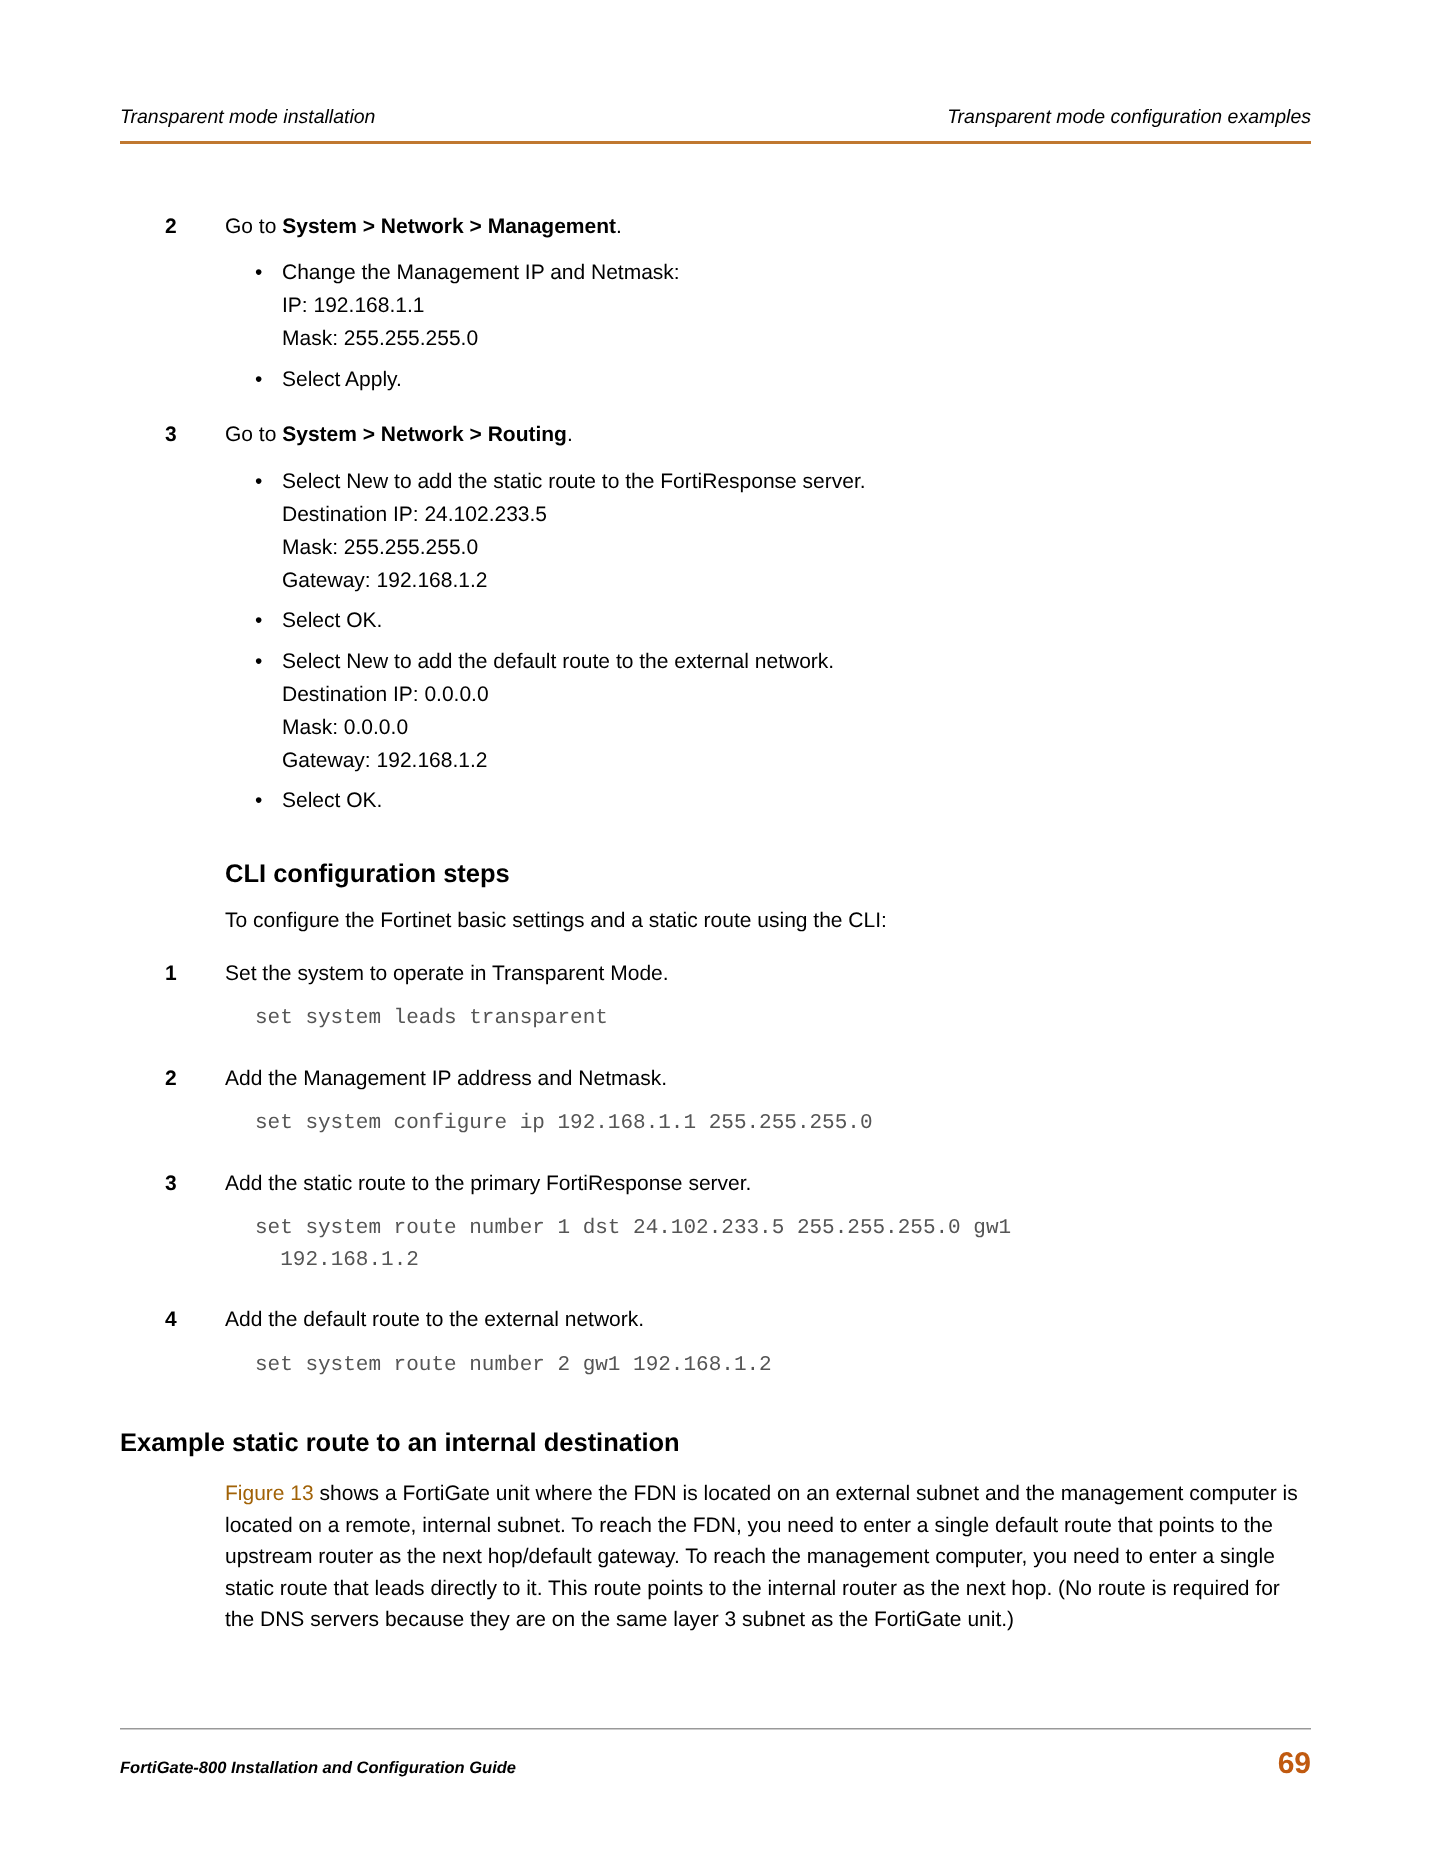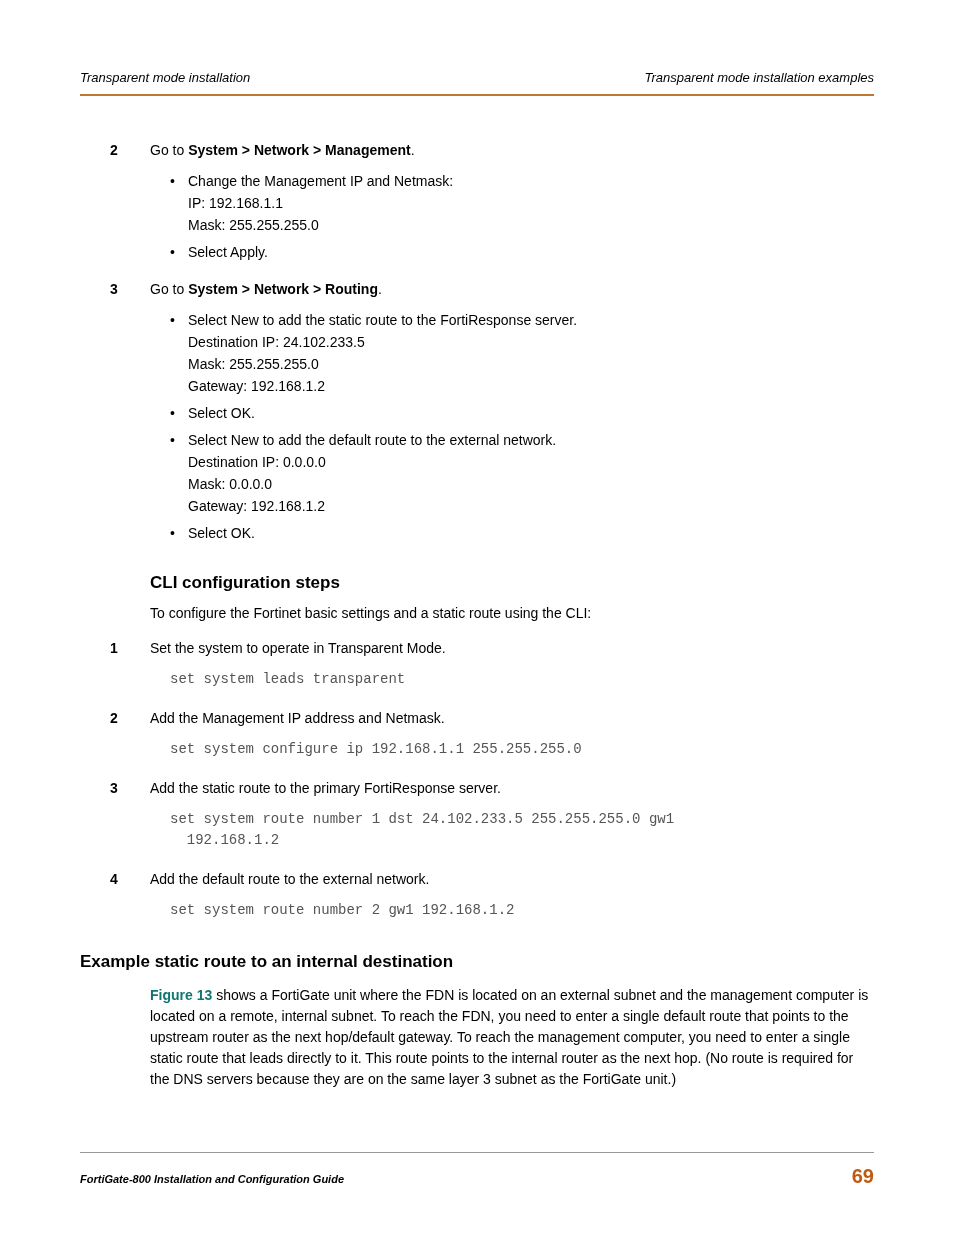--- a/index.html
+++ b/index.html
@@ -90,21 +90,21 @@
     white-space: pre-wrap;
   }
   .section-heading {
     font-weight: bold;
     font-size: 17px;
     margin-top: 28px;
     margin-bottom: 10px;
     margin-left: -70px;
   }
   .para { margin-bottom: 10px; }
-  .figref { color: #0f766e; font-weight: bold; }
+  .figref { color: #a16207; }
   .footer-rule {
     border-top: 1px solid #999;
     margin-top: 40px;
     padding-top: 8px;
     display: flex;
     justify-content: space-between;
     align-items: baseline;
     position: absolute;
     bottom: 44px;
     left: 80px;
@@ -121,21 +121,21 @@
     color: #c05a10;
   }
 </style>
 </head>
 <body>
 
 <div class="page">
 
   <div class="running-header">
     <span>Transparent mode installation</span>
-    <span>Transparent mode installation examples</span>
+    <span>Transparent mode configuration examples</span>
   </div>
 
   <div class="content">
 
     <div class="step">
       <span class="step-num">2</span>
       <span>
         <span>Go to </span><span class="path-bold">System &gt; Network &gt; Management</span><span>.</span>
       </span>
     </div>

